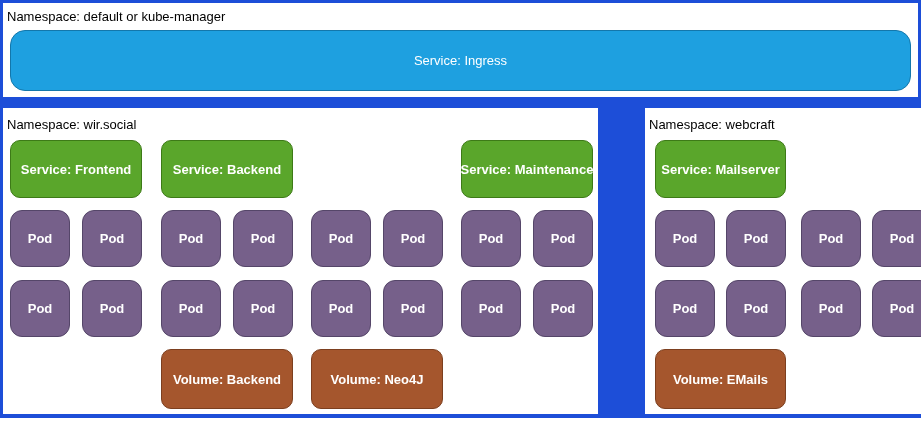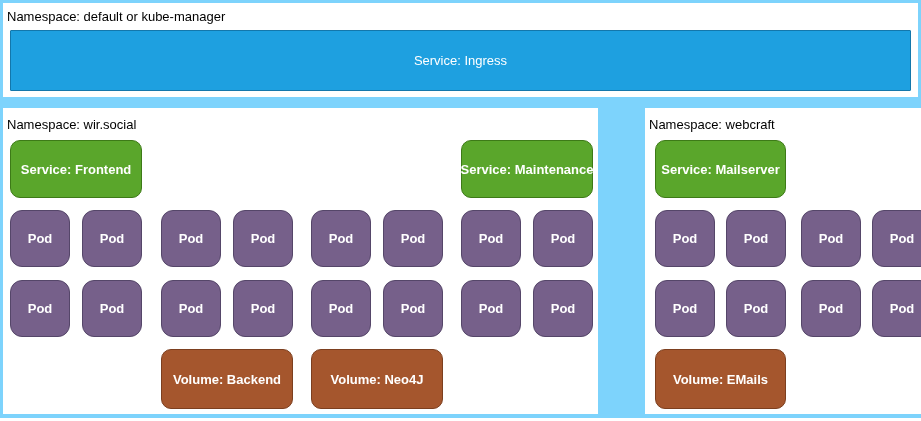--- a/index.html
+++ b/index.html
@@ -1,35 +1,35 @@
 <!DOCTYPE html>
 <html><head>
 <meta charset="utf-8">
 <style>
   html, body { margin:0; padding:0; background:#ffffff; }
   .canvas {
     position:relative; width:921px; height:421px;
-    background:#7dd3fc; overflow:hidden;
+    background:#1d4ed8; overflow:hidden;
     font-family:"Liberation Sans", sans-serif;
   }
   .bottom-strip { position:absolute; left:0; top:418px; width:921px; height:3px; background:#ffffff; }
   .panel { position:absolute; background:#ffffff; }
   .panel-top   { left:3px;   top:3px;   width:915px; height:94px;  }
   .panel-left  { left:3px;   top:108px; width:595px; height:306px; }
   .panel-right { left:645px; top:108px; width:297px; height:306px; }
   .ns-label { position:absolute; left:4px; top:9px; font-size:13px; color:#000000; white-space:nowrap; }
   .panel-top .ns-label { top:6px; }
   .node {
     position:absolute; display:flex; align-items:center; justify-content:center;
     color:#ffffff; font-size:13px; text-align:center; white-space:nowrap;
     box-sizing:border-box;
   }
   .ingress {
     left:7px; top:27px; width:901px; height:61px;
-    background:#1EA0E0; border:1px solid #1377AB; border-radius:1px;
+    background:#1EA0E0; border:1px solid #1377AB; border-radius:15px;
   }
   .column { position:absolute; top:0; height:100%;font-weight:bold; }
   .service {
     left:0; right:0; top:32px; height:58px;
     background:#5AA62B; border:1px solid #3D7A17; border-radius:10px;
   }
   .pod {
     width:60px; height:57px;
     background:#76608A; border:1px solid #554669; border-radius:12px;
   }
@@ -57,20 +57,21 @@
 
     <div class="column" style="left:7px;width:132px;">
       <div class="node service">Service: Frontend</div>
       <div class="node pod pos-a row1">Pod</div>
       <div class="node pod pos-b row1">Pod</div>
       <div class="node pod pos-a row2">Pod</div>
       <div class="node pod pos-b row2">Pod</div>
     </div>
 
     <div class="column" style="left:158px;width:132px;">
+      <div class="node service">Service: Backend</div>
       <div class="node pod pos-a row1">Pod</div>
       <div class="node pod pos-b row1">Pod</div>
       <div class="node pod pos-a row2">Pod</div>
       <div class="node pod pos-b row2">Pod</div>
       <div class="node volume">Volume: Backend</div>
     </div>
 
     <div class="column" style="left:308px;width:132px;">
       <div class="node pod pos-a row1">Pod</div>
       <div class="node pod pos-b row1">Pod</div>

